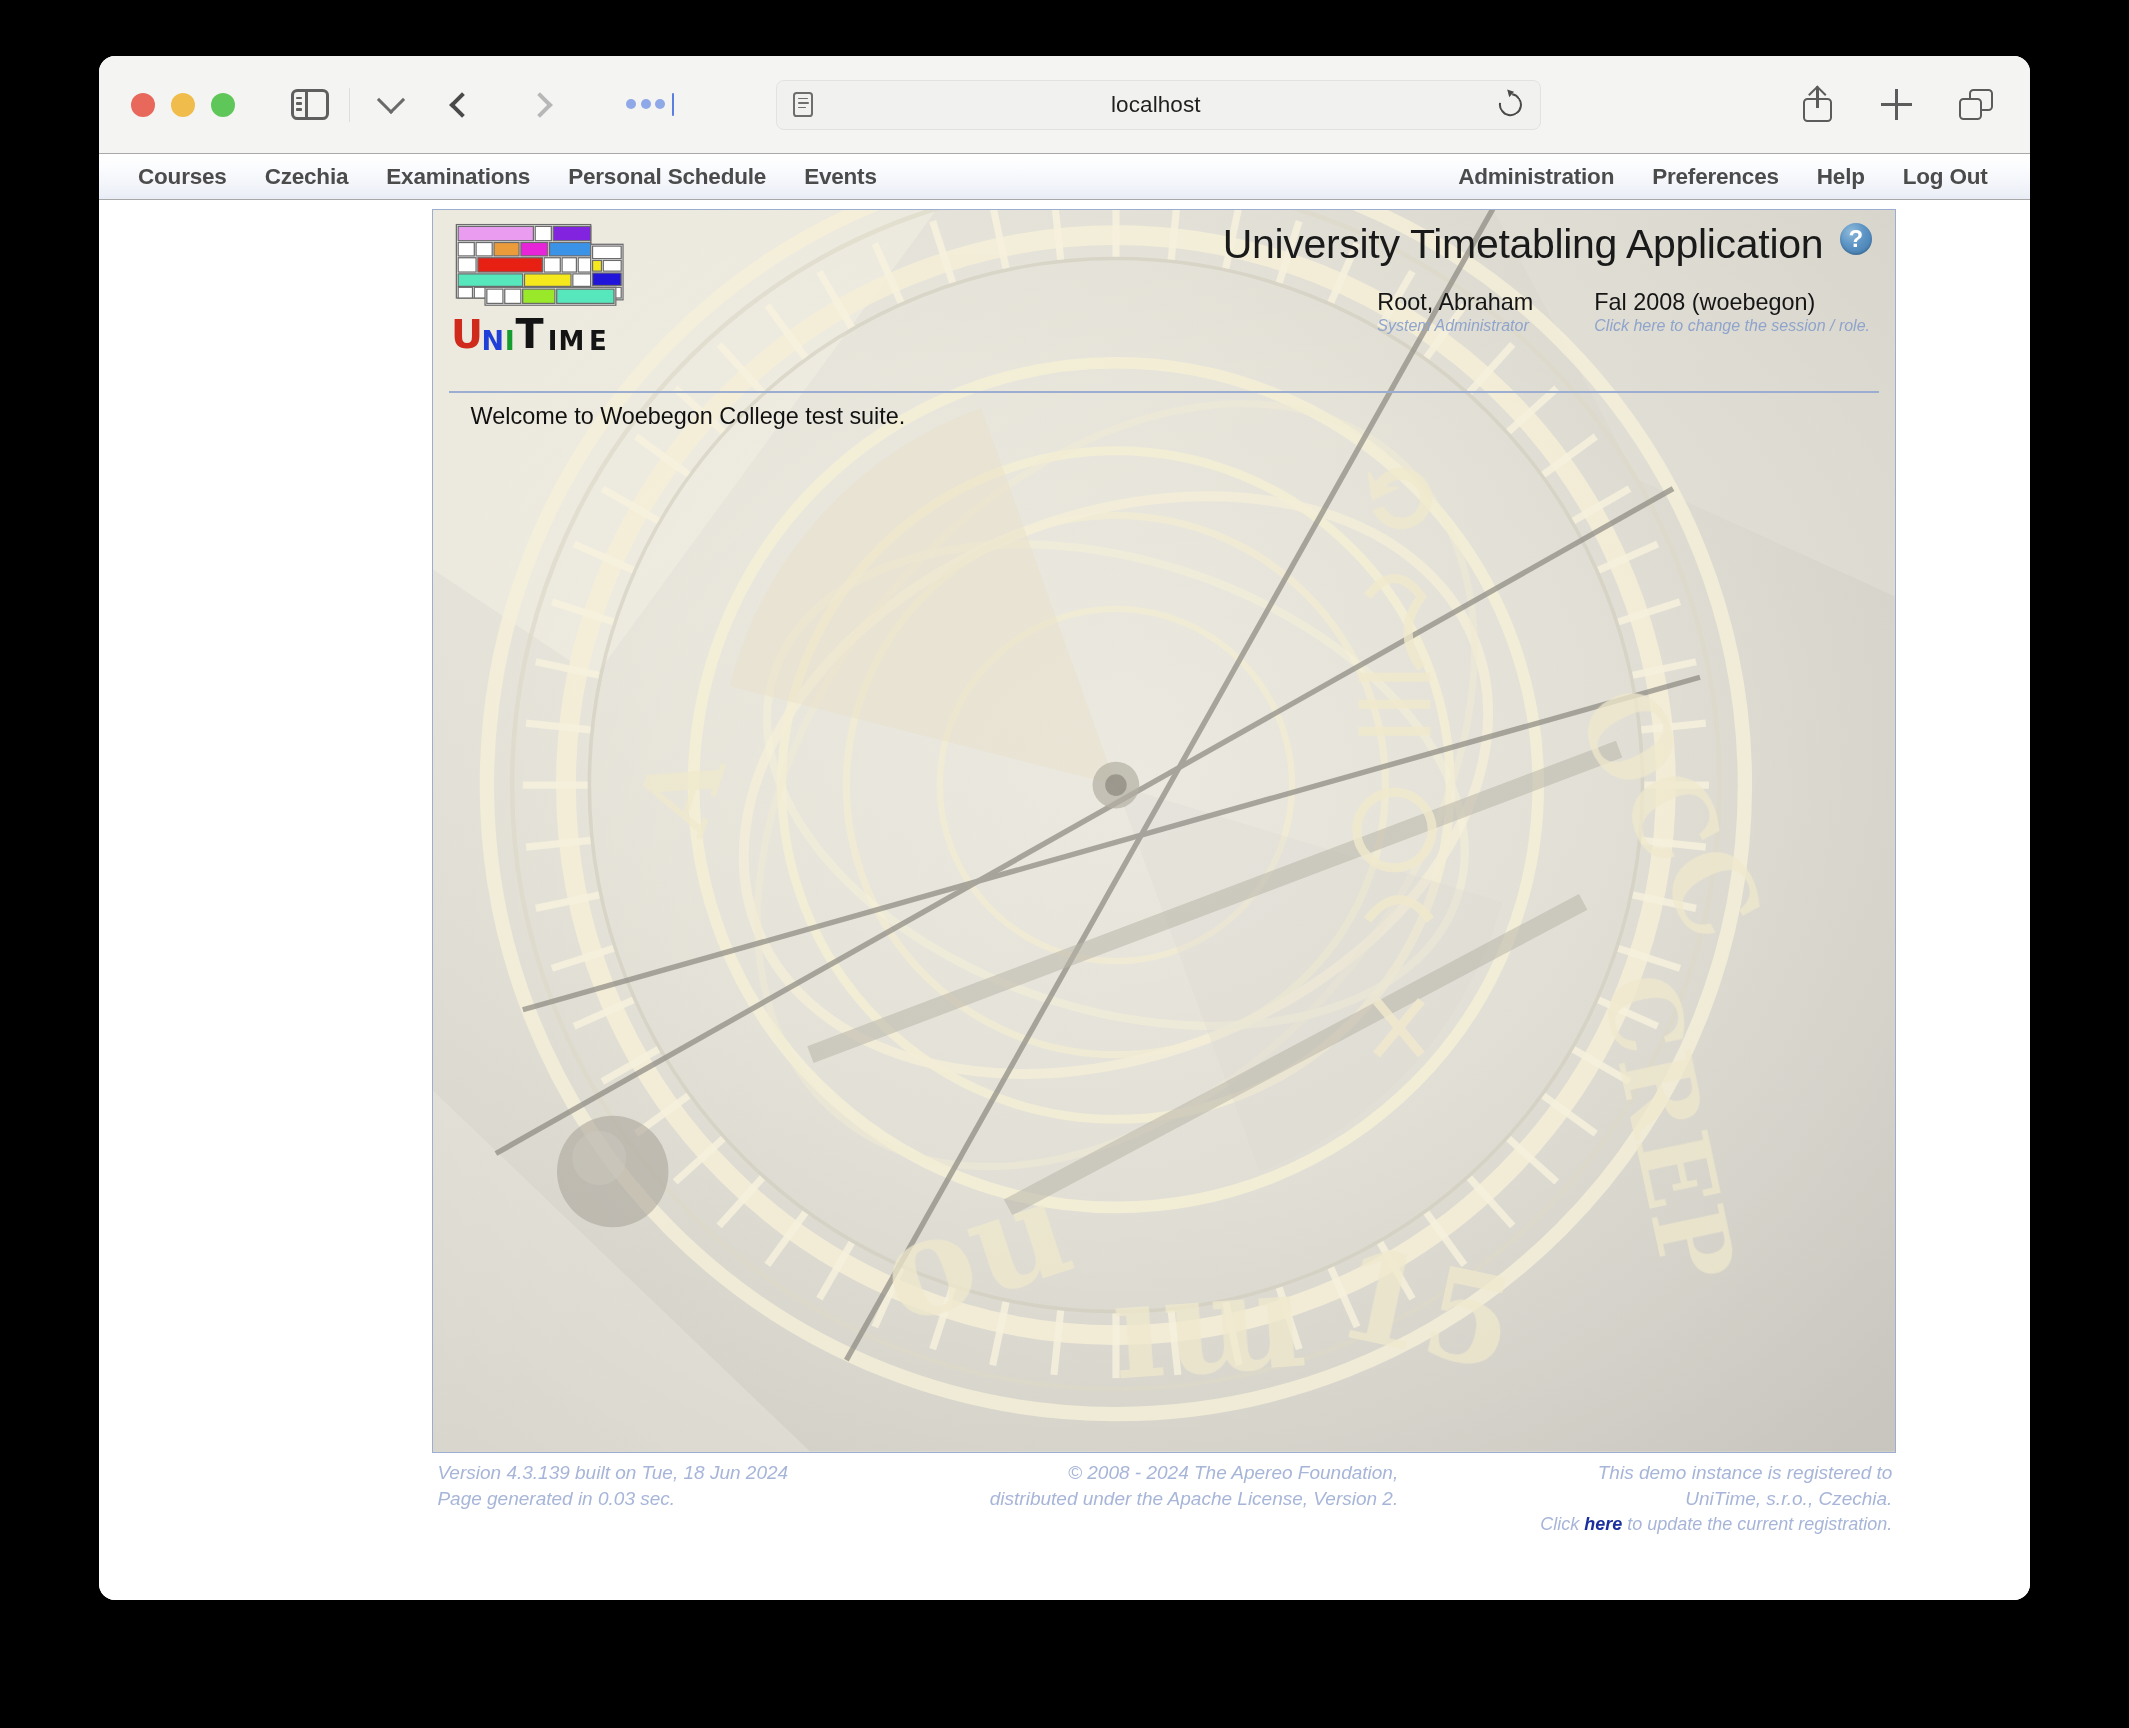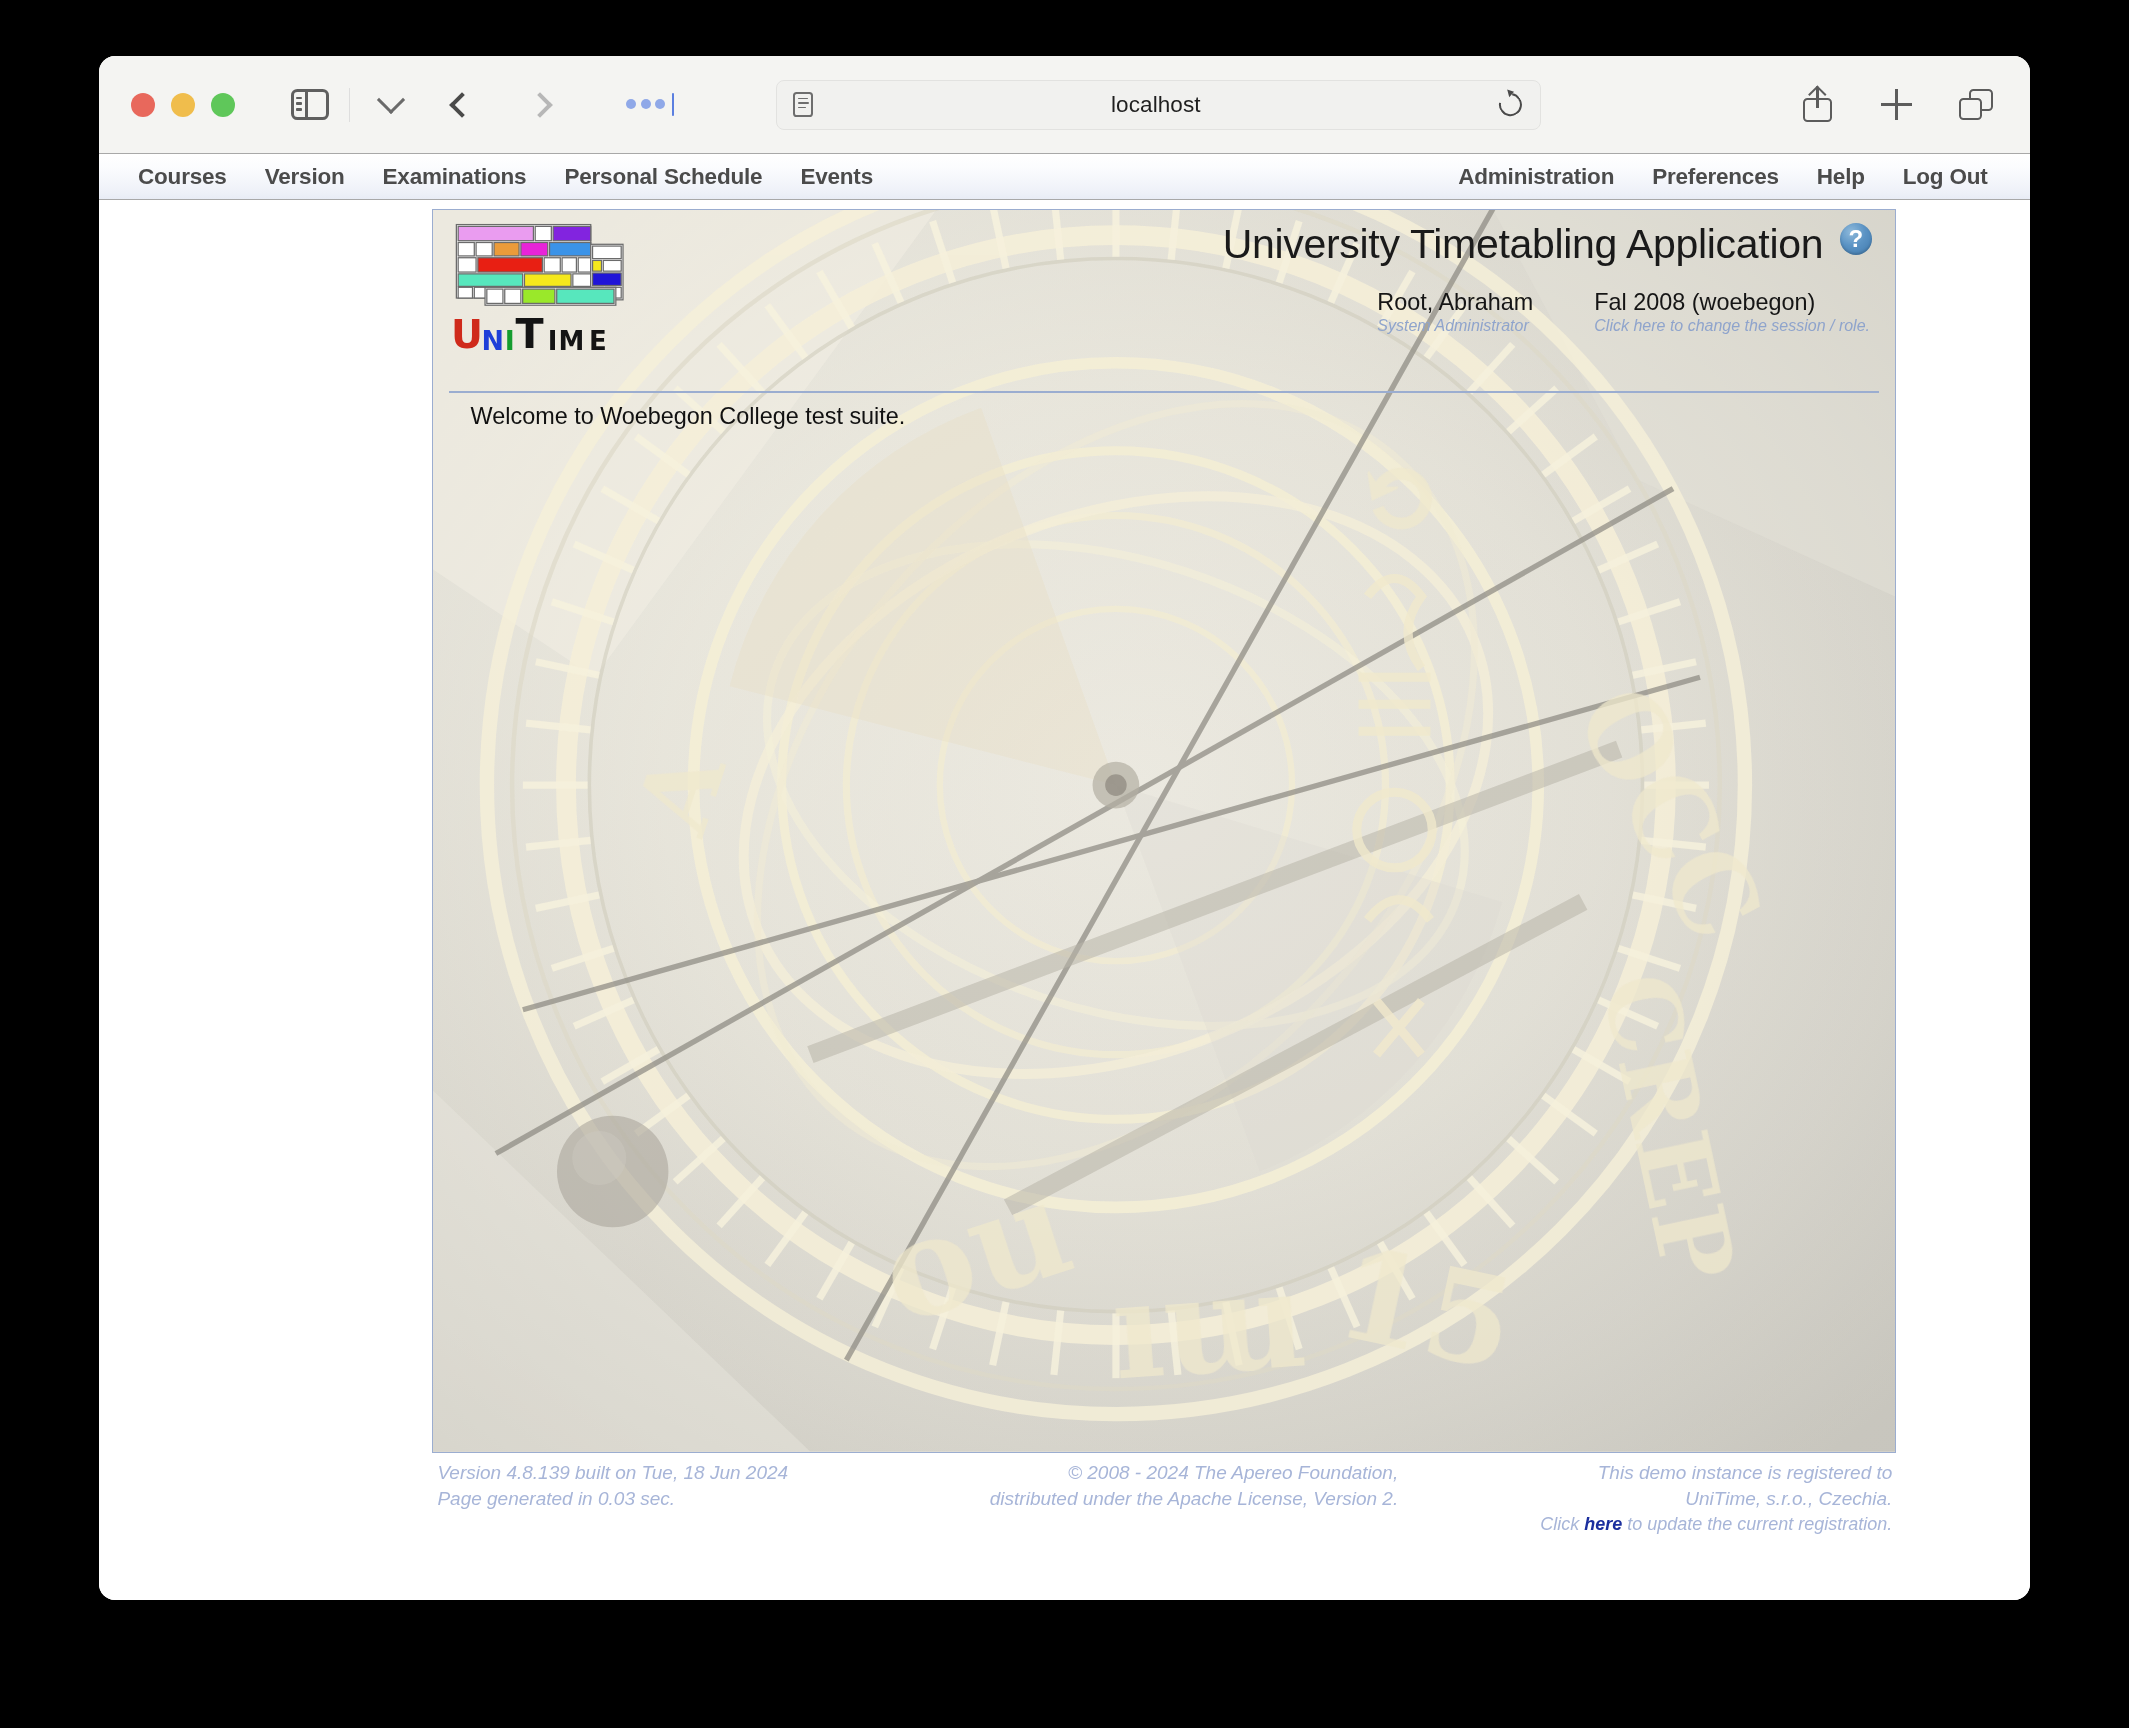--- a/index.html
+++ b/index.html
@@ -464,21 +464,21 @@
         </span>
       </span>
     </div>
   </div>
 
   <div id="page">
 
     <div id="menu-bar">
       <div class="menu-group left">
         <span class="menu-item">Courses</span>
-        <span class="menu-item">Version</span>
+        <span class="menu-item">Czechia</span>
         <span class="menu-item">Examinations</span>
         <span class="menu-item">Personal Schedule</span>
         <span class="menu-item">Events</span>
       </div>
       <div class="menu-group right">
         <span class="menu-item">Administration</span>
         <span class="menu-item">Preferences</span>
         <span class="menu-item">Help</span>
         <span class="menu-item">Log Out</span>
       </div>
@@ -717,21 +717,21 @@
         <div id="sys-messages-section">
           <div id="sys-divider"></div>
           <div id="sys-message-text">Welcome to Woebegon College test suite.</div>
         </div>
 
       </div>
     </div>
 
     <div id="footer">
       <div id="footer-left">
-        <div>Version 4.8.139 built on Tue, 18 Jun 2024</div>
+        <div>Version 4.3.139 built on Tue, 18 Jun 2024</div>
         <div>Page generated in 0.03 sec.</div>
       </div>
       <div id="footer-center">
         <div>© 2008 - 2024 The Apereo Foundation,</div>
         <div>distributed under the Apache License, Version 2.</div>
       </div>
       <div id="footer-right">
         <div>This demo instance is registered to</div>
         <div>UniTime, s.r.o., Czechia.</div>
         <div class="reg-line3"><span>Click </span><span id="reg-link">here</span><span> to update the current registration.</span></div>

